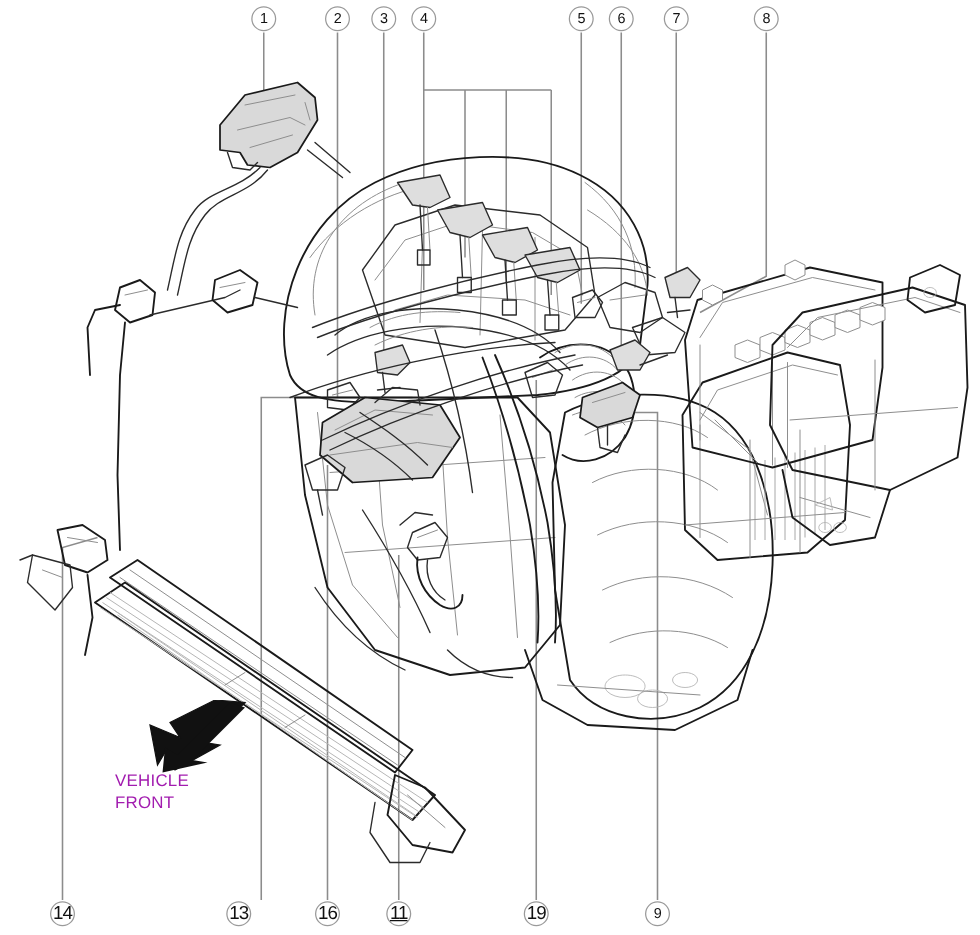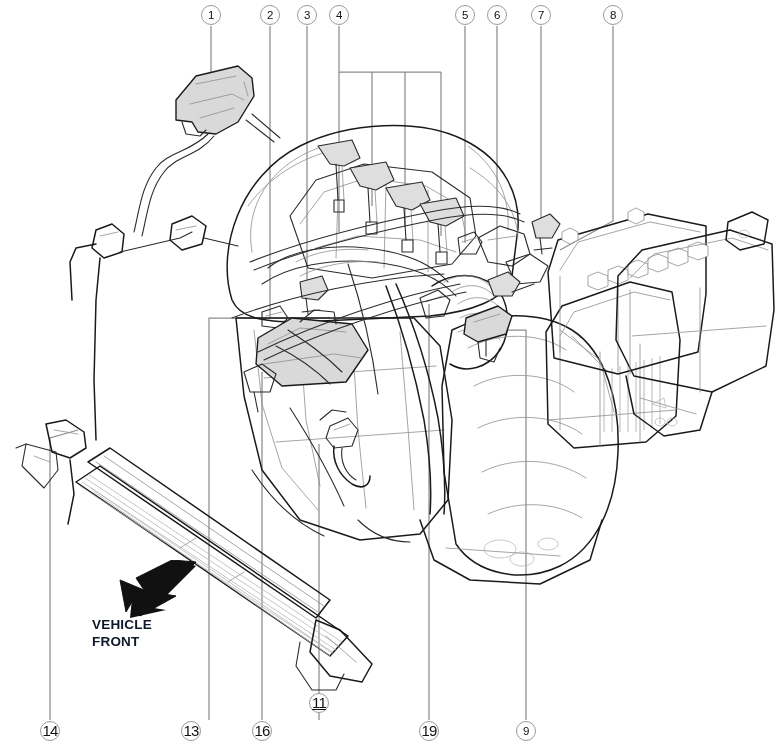--- a/index.html
+++ b/index.html
@@ -3,22 +3,22 @@
 <meta charset="utf-8">
 <style>
   html,body{margin:0;padding:0;background:#ffffff;}
   body{width:784px;height:748px;overflow:hidden;font-family:"Liberation Sans",sans-serif;}
   #stage{position:relative;width:784px;height:748px;background:#fff;}
   #art{position:absolute;left:0;top:0;width:784px;height:748px;}
   .cal{position:absolute;width:20px;height:20px;border-radius:50%;border:1px solid #9a9a9a;
        background:#fff;color:#111;font-size:11.5px;line-height:18px;text-align:center;
        font-family:"Liberation Sans",sans-serif;box-sizing:border-box;letter-spacing:-0.5px;}
   .cal.two{font-size:15px;letter-spacing:-0.8px;}
-  #vfront{position:absolute;left:92px;top:617px;font-size:13.5px;font-weight:bold;
-          color:#0f172a;line-height:16.5px;letter-spacing:0.2px;}
+  #vfront{position:absolute;left:92px;top:617px;font-size:13.5px;font-weight:normal;
+          color:#a21caf;line-height:16.5px;letter-spacing:0.2px;}
 </style>
 </head>
 <body>
 
 <div id="stage">
 
   <svg id="art" viewBox="0 0 784 748">
     <defs>
       <style>
         .hv{fill:none;stroke:#1a1a1a;stroke-width:1.5;stroke-linejoin:round;stroke-linecap:round;}
@@ -341,21 +341,21 @@
     <div class="cal" style="left:455px;top:5px;">5</div>
     <div class="cal" style="left:487px;top:5px;">6</div>
     <div class="cal" style="left:531px;top:5px;">7</div>
     <div class="cal" style="left:603px;top:5px;">8</div>
   </div>
 
   <div>
     <div class="cal two" style="left:40px;top:721px;">14</div>
     <div class="cal two" style="left:181px;top:721px;">13</div>
     <div class="cal two" style="left:252px;top:721px;">16</div>
-    <div class="cal two" style="left:309px;top:693px;text-decoration:underline;">11</div>
+    <div class="cal two" style="left:309px;top:721px;text-decoration:underline;">11</div>
     <div class="cal two" style="left:419px;top:721px;">19</div>
     <div class="cal" style="left:516px;top:721px;">9</div>
   </div>
 
   <svg style="position:absolute;left:110px;top:560px;width:90px;height:62px;" viewBox="0 0 90 62">
     <path d="M86 2 L54 34 L66 36 L30 56 L22 42 L16 52 L10 20 L34 30 L26 18 L62 0 Z" fill="#111" stroke="#111" stroke-width="1"></path>
     <path d="M88 4 L40 52 L8 20 L40 52 Z" fill="#111"></path>
     <path d="M86 6 L44 48 L56 50 L20 58 L22 38 L32 44 L74 2 Z" fill="#111"></path>
   </svg>
 

